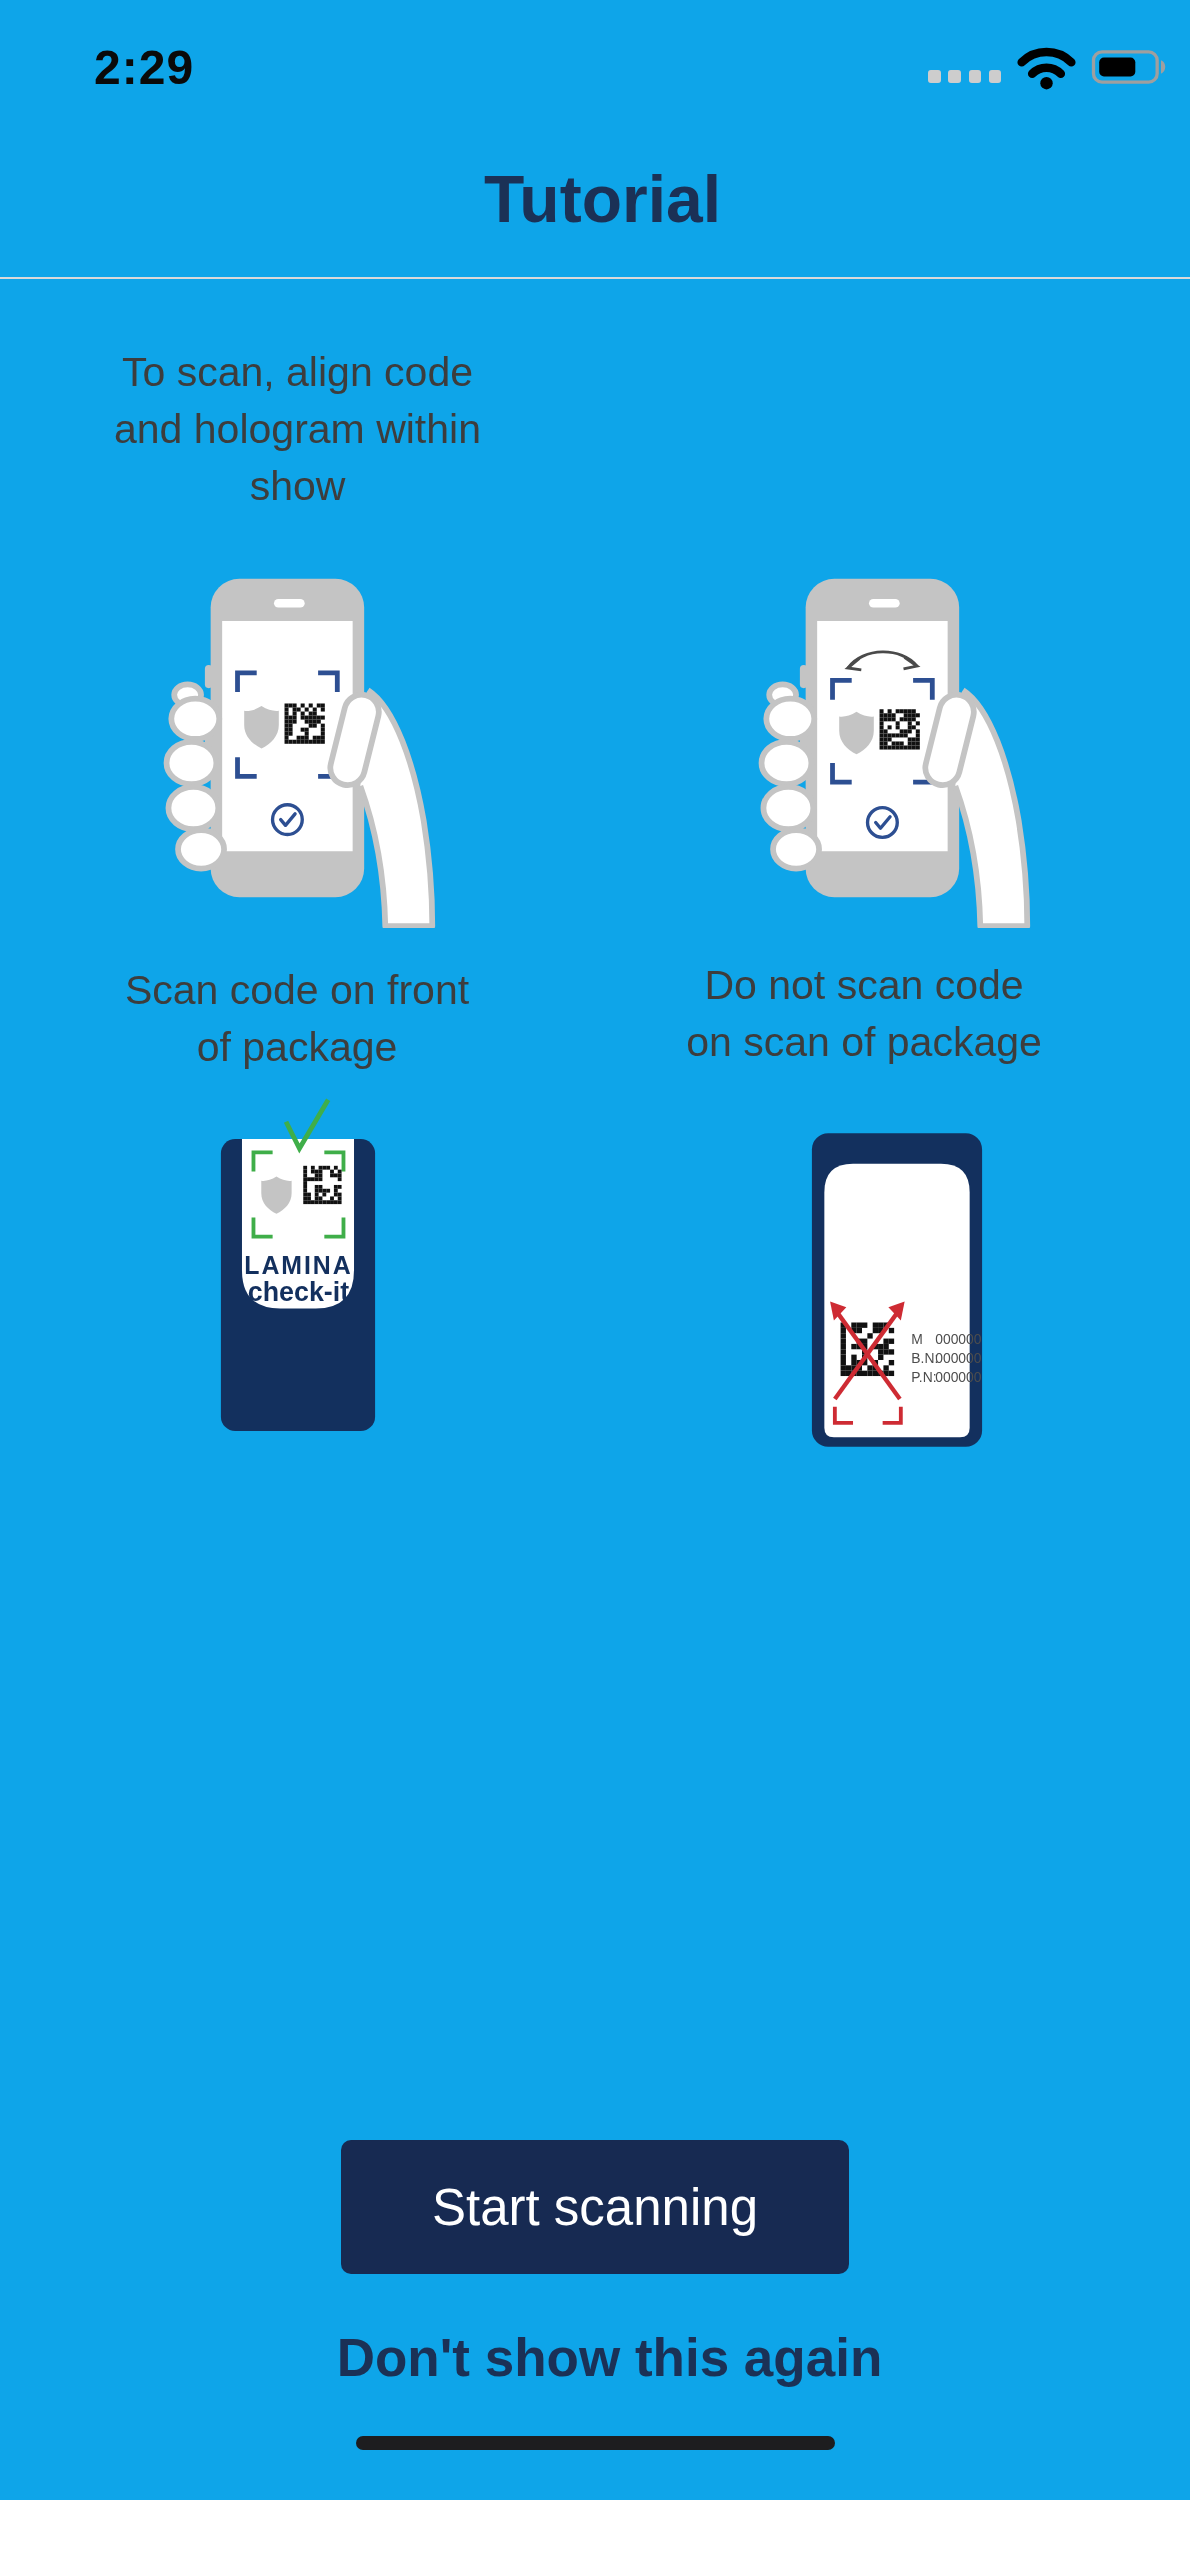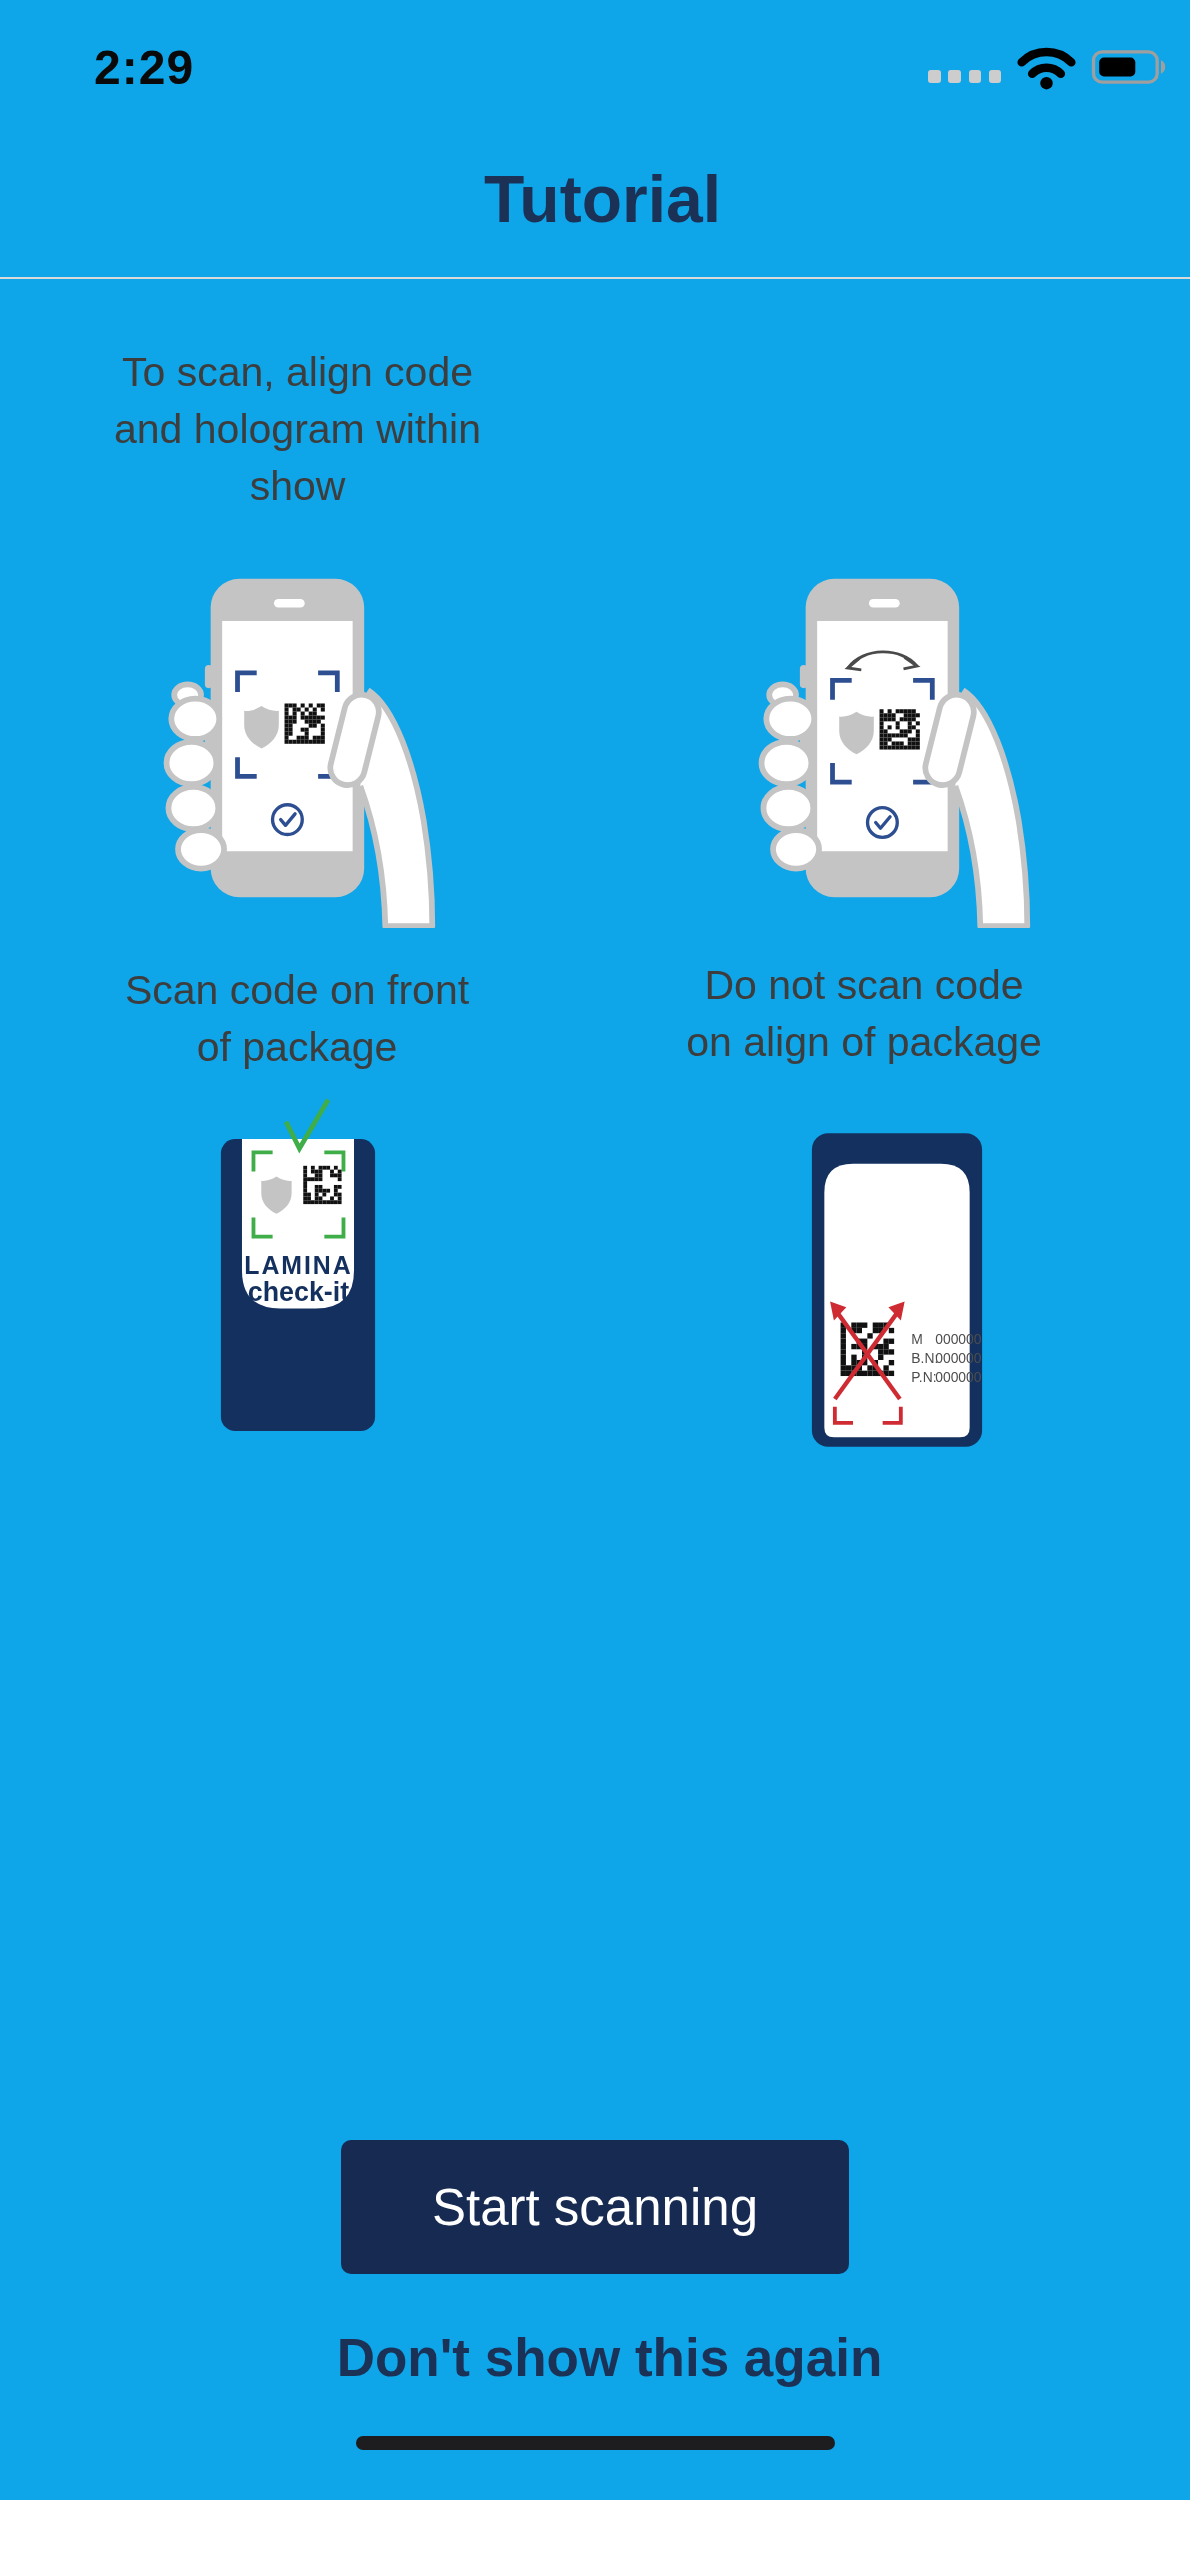--- a/index.html
+++ b/index.html
@@ -77,21 +77,21 @@
     <span>To scan, align code</span>
     <span>and hologram within</span>
     <span>show</span>
   </div>
   <div class="caption cap3">
     <span>Scan code on front</span>
     <span>of package</span>
   </div>
   <div class="caption cap4">
     <span>Do not scan code</span>
-    <span>on align of package</span>
+    <span>on scan of package</span>
   </div>
 
   <svg class="illus phone1" width="288" height="355" viewBox="0 0 300 370">
     <rect x="60" y="6" width="160" height="332" rx="30" fill="#c4c4c4"></rect>
     <rect x="54" y="96" width="8" height="24" rx="4" fill="#c4c4c4"></rect>
     <rect x="54" y="132" width="8" height="24" rx="4" fill="#c4c4c4"></rect>
     <rect x="54" y="168" width="8" height="24" rx="4" fill="#c4c4c4"></rect>
     <rect x="126" y="27" width="32" height="9" rx="4.5" fill="#ffffff"></rect>
     <rect x="72" y="50" width="136" height="240" fill="#ffffff"></rect>
     <g stroke="#2d4f92" stroke-width="5" fill="none">

